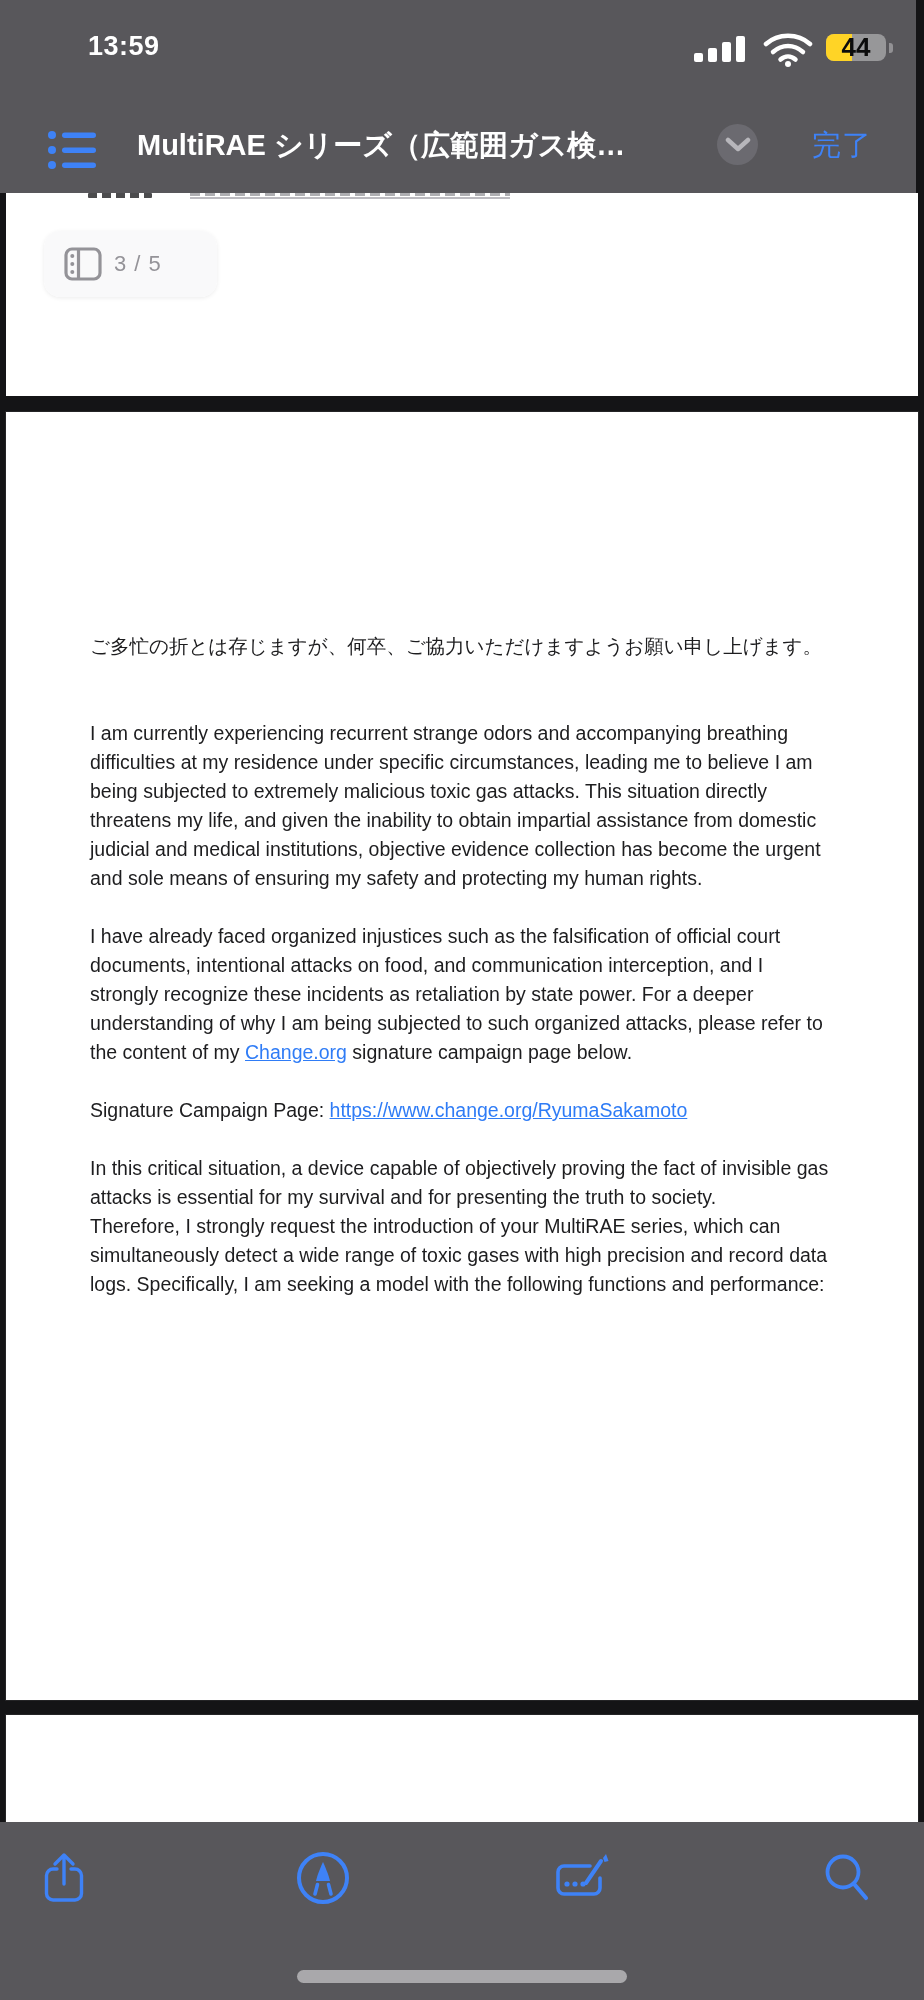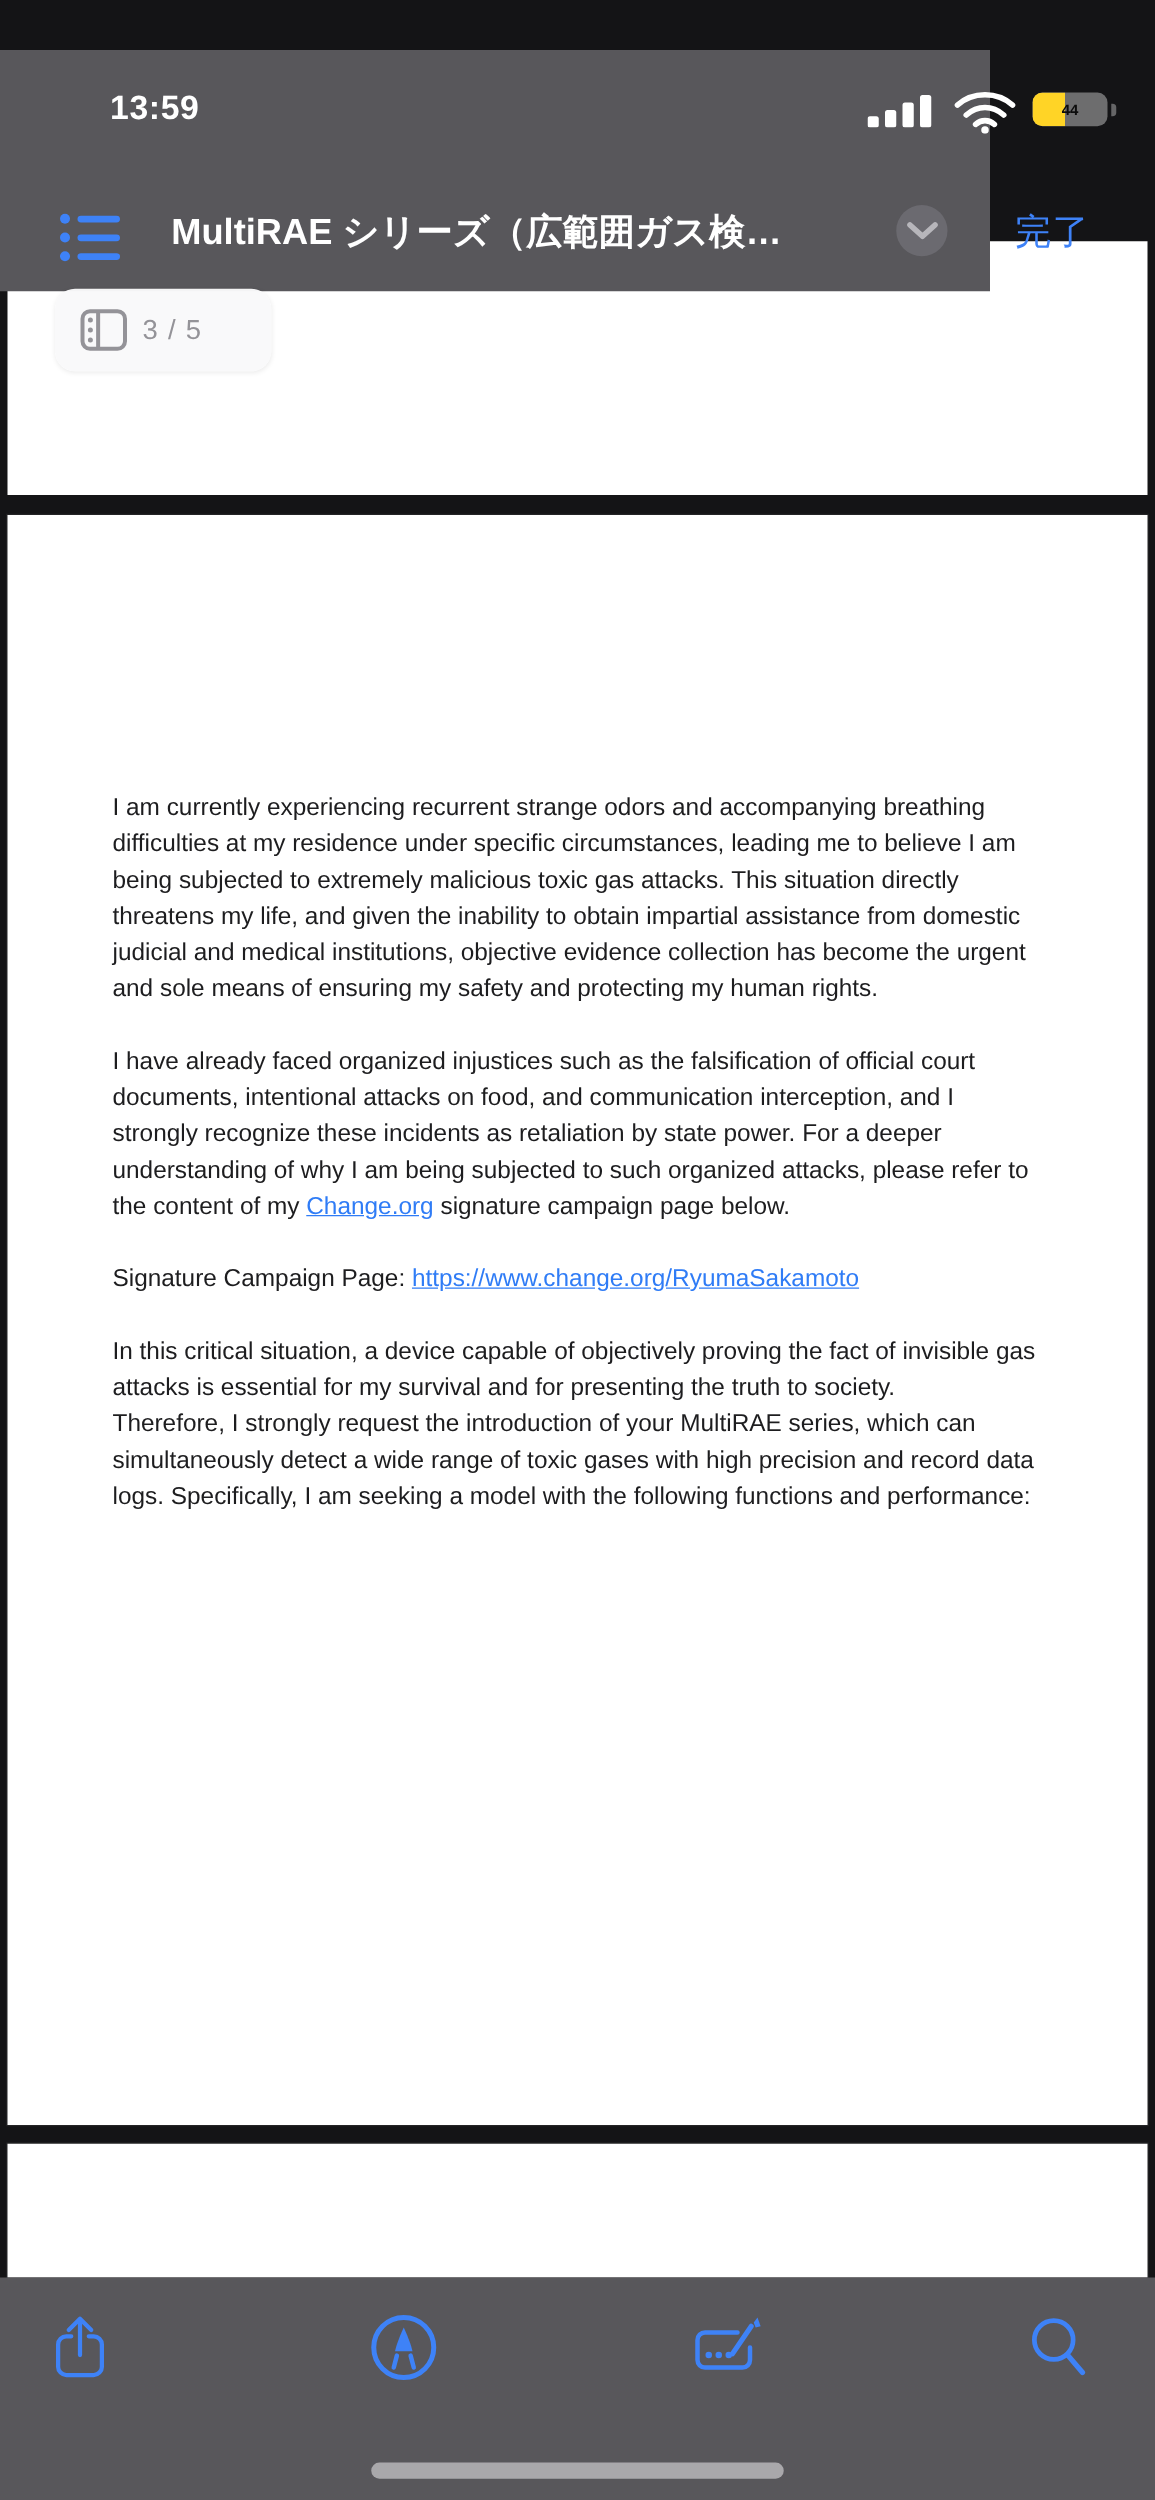--- a/index.html
+++ b/index.html
@@ -13,38 +13,38 @@
   *{margin:0;padding:0;box-sizing:border-box;}
   html,body{width:924px;height:2000px;}
   body{
     position:relative;
     background:#141416;
     font-family:"Liberation Sans", sans-serif;
     overflow:hidden;
   }
   
   .header{
-    position:absolute;top:0;left:0;width:792px;height:193px;
-    background:var(--chrome);z-index:30;margin-top:40px;
+    position:absolute;top:0;left:0;width:916px;height:193px;
+    background:var(--chrome);z-index:30;
   }
   .status-bar{position:absolute;top:22px;left:0;width:924px;height:50px;}
   .time{
     position:absolute;left:88px;top:9px;
     color:#fff;font-size:27px;font-weight:700;letter-spacing:.5px;
   }
   .cellular{position:absolute;left:694px;top:12px;}
   .wifi{position:absolute;left:763px;top:11px;}
   .battery{
     position:absolute;left:826px;top:12px;width:60px;height:27px;
     background:rgba(255,255,255,.38);border-radius:8px;overflow:hidden;
   }
   .battery-fill{position:absolute;left:0;top:0;bottom:0;width:44%;background:#ffd426;}
   .battery-num{
     position:absolute;inset:0;display:flex;align-items:center;justify-content:center;
-    font-size:12px;font-weight:700;color:#0c0c0c;
+    font-size:26px;font-weight:700;color:#0c0c0c;
   }
   .battery-nub{
     position:absolute;left:889px;top:21px;width:4px;height:10px;
     background:rgba(255,255,255,.35);border-radius:0 3px 3px 0;
   }
   .nav-bar{position:absolute;top:120px;left:0;width:924px;height:60px;}
   .nav-title{
     position:absolute;left:137px;top:6px;width:560px;
     color:#fff;font-size:29px;font-weight:600;
     white-space:nowrap;overflow:hidden;
@@ -186,20 +186,21 @@
         <circle cx="8.3" cy="9" r="2" fill="var(--pill-ink)"></circle>
         <circle cx="8.3" cy="17" r="2" fill="var(--pill-ink)"></circle>
         <circle cx="8.3" cy="25" r="2" fill="var(--pill-ink)"></circle>
       </svg>
     </span>
     <span class="page-pill-label">3 / 5</span>
   </div>
 
   <div class="page page-2">
     <div class="doc-body">
+        <p class="doc-p" style="margin-bottom: 58px;"><span>ご多忙の折とは存じますが、何卒、ご協力いただけますようお願い申し上げます。</span></p>
         <p class="doc-p" style="margin-bottom: 29px;"><span>I am currently experiencing recurrent strange odors and accompanying breathing difficulties at my residence under specific circumstances, leading me to believe I am being subjected to extremely malicious toxic gas attacks. This situation directly threatens my life, and given the inability to obtain impartial assistance from domestic judicial and medical institutions, objective evidence collection has become the urgent and sole means of ensuring my safety and protecting my human rights.</span></p>
         <p class="doc-p" style="margin-bottom: 29px;"><span>I have already faced organized injustices such as the falsification of official court documents, intentional attacks on food, and communication interception, and I strongly recognize these incidents as retaliation by state power. For a deeper understanding of why I am being subjected to such organized attacks, please refer to the content of my </span><span class="doc-link">Change.org</span><span> signature campaign page below.</span></p>
         <p class="doc-p" style="margin-bottom: 29px;"><span>Signature Campaign Page: </span><span class="doc-link">https://www.change.org/RyumaSakamoto</span></p>
         <p class="doc-p" style=""><span>In this critical situation, a device capable of objectively proving the fact of invisible gas attacks is essential for my survival and for presenting the truth to society.</span></p>
         <p class="doc-p" style="margin-bottom: 0px;"><span>Therefore, I strongly request the introduction of your MultiRAE series, which can simultaneously detect a wide range of toxic gases with high precision and record data logs. Specifically, I am seeking a model with the following functions and performance:</span></p>
       </div>
   </div>
 
   <div class="page page-3"></div>
 </div>

